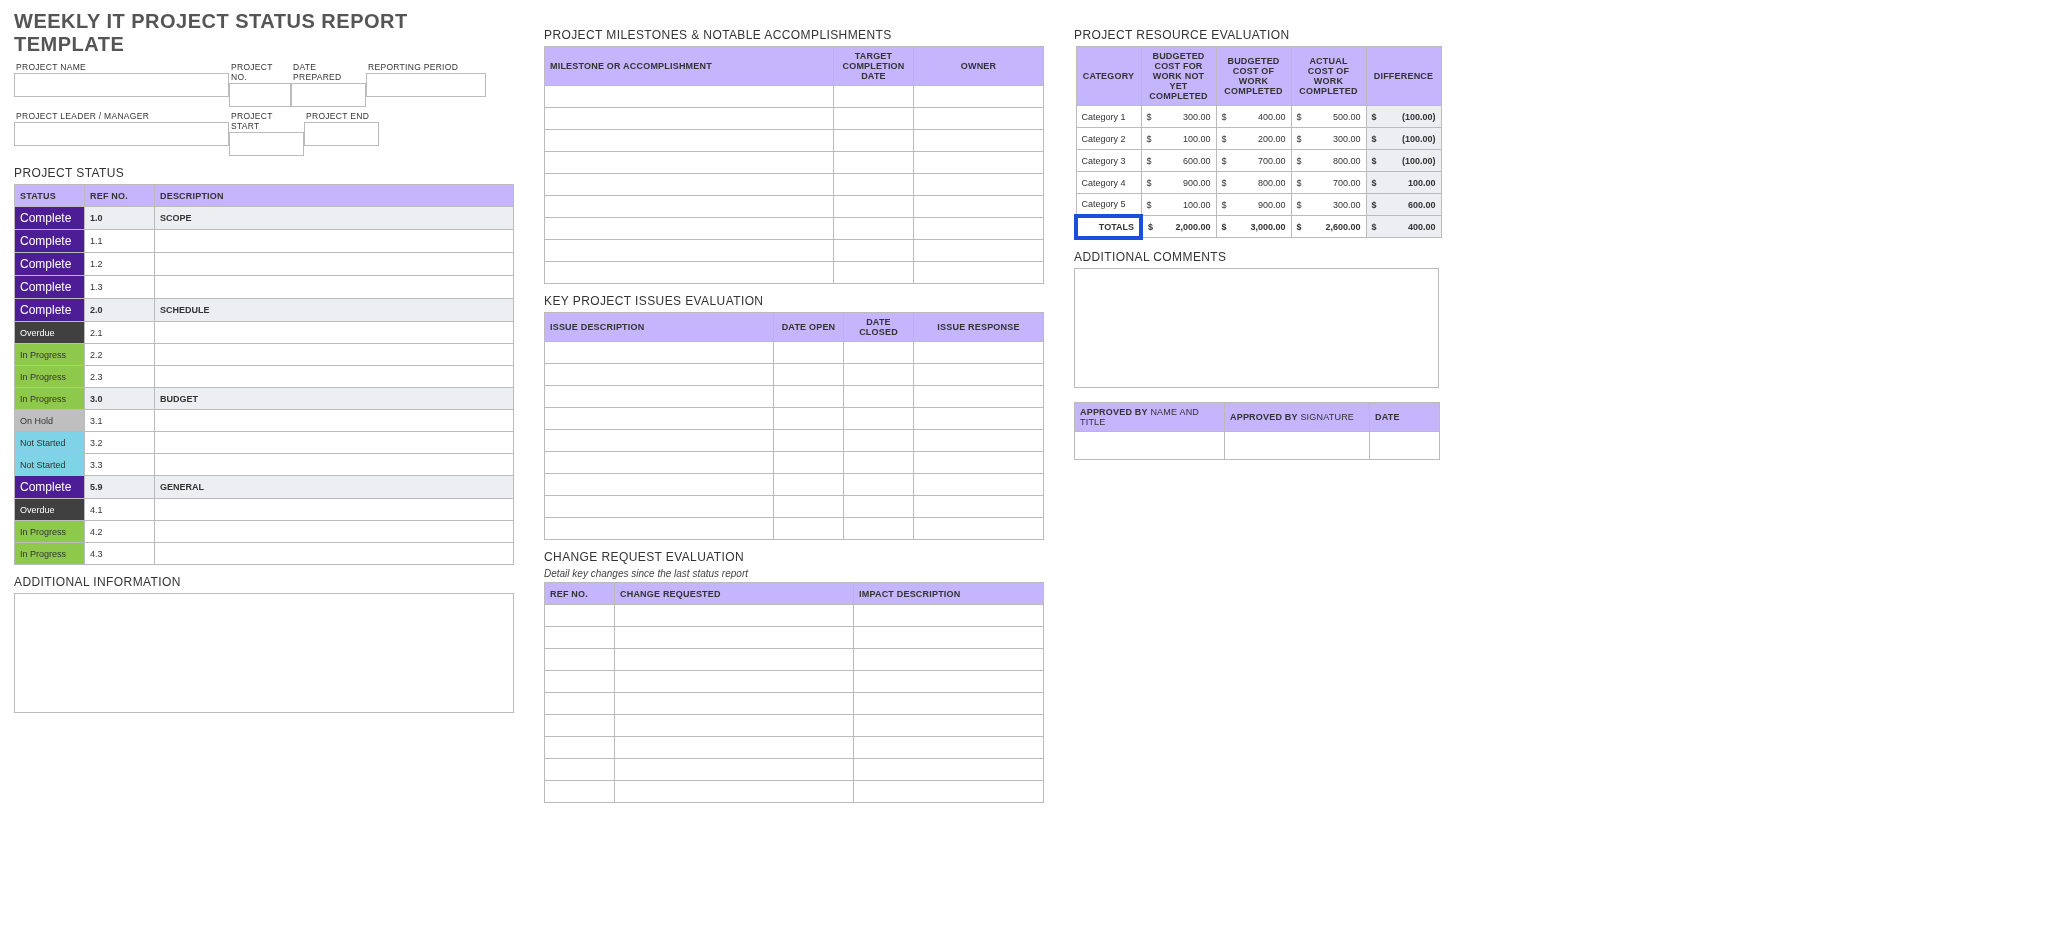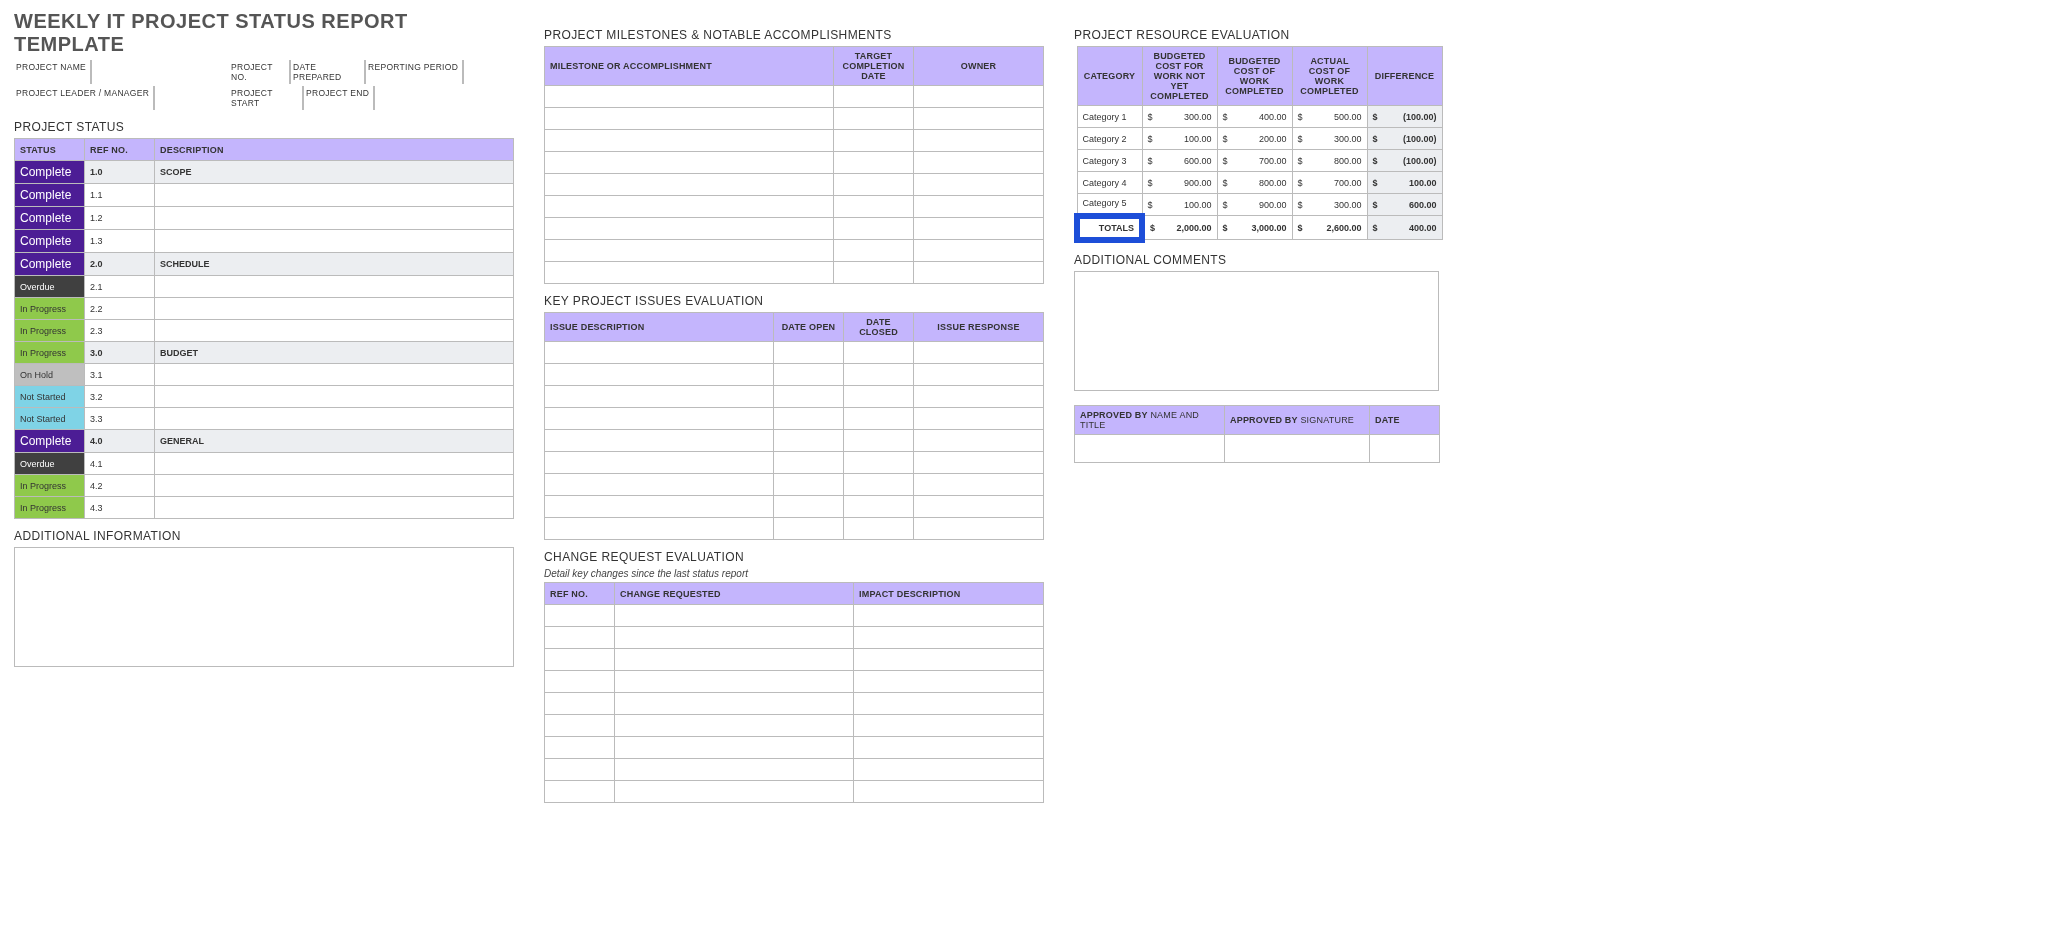--- a/index.html
+++ b/index.html
@@ -31,21 +31,21 @@
     font-size: 12px;
     letter-spacing: 0.4px;
     color: #333;
     font-weight: 400;
     margin: 10px 0 4px 0;
   }
   .subtitle { font-style: italic; color:#444; font-size:10px; margin-bottom:3px;}
 
   
   .hdr-row { display:flex; gap:0; }
-  .hdr-block { display:flex; flex-direction:row; }
+  .hdr-block { display:flex; flex-direction:column; }
   .hdr-label { font-size:8.5px; letter-spacing:0.3px; color:#333; padding:2px 4px 1px 2px; }
   .hdr-input {
     border:1px solid #bbb;
     height:24px;
     background:#fff;
   }
   .pn  { width:215px; }
   .pno { width:62px; }
   .dt  { width:75px; }
   .rp  { width:120px; }
@@ -79,21 +79,21 @@
 
   .big-box { width:100%; height:120px; border:1px solid #bbb; background:#fff; }
 
   
   .money td { text-align:right; white-space:nowrap; }
   .money td:first-child { text-align:left; }
   .money .curr { float:left; }
   .money th { text-align:center; }
   .money .diffcell { background:#eceef1; font-weight:700;}
   .money .totalrow td { font-weight:700; }
-  .money .totalrow td:first-child { text-align:right; background:#fff; border:6px solid #1d4ed8;}
+  .money .totalrow td:first-child { text-align:right; background:#fff; border:4px solid #1d4ed8;}
   .neg::before{content:"(";} .neg::after{content:")";}
 
   
   .approve th span.thin { font-weight:400; }
   .approve td { height:28px; }
 
   .center { text-align:center !important; }
 </style>
 </head>
 <body>
@@ -207,21 +207,21 @@
             <td>3.2</td>
             <td></td>
           </tr>
           <tr>
             <td class="statcell st-notstarted">Not Started</td>
             <td>3.3</td>
             <td></td>
           </tr>
           <tr class="row-section">
             <td class="statcell st-complete">Complete</td>
-            <td>4.0</td>
+            <td>5.9</td>
             <td>GENERAL</td>
           </tr>
           <tr>
             <td class="statcell st-overdue">Overdue</td>
             <td>4.1</td>
             <td></td>
           </tr>
           <tr>
             <td class="statcell st-inprogress">In Progress</td>
             <td>4.2</td>

